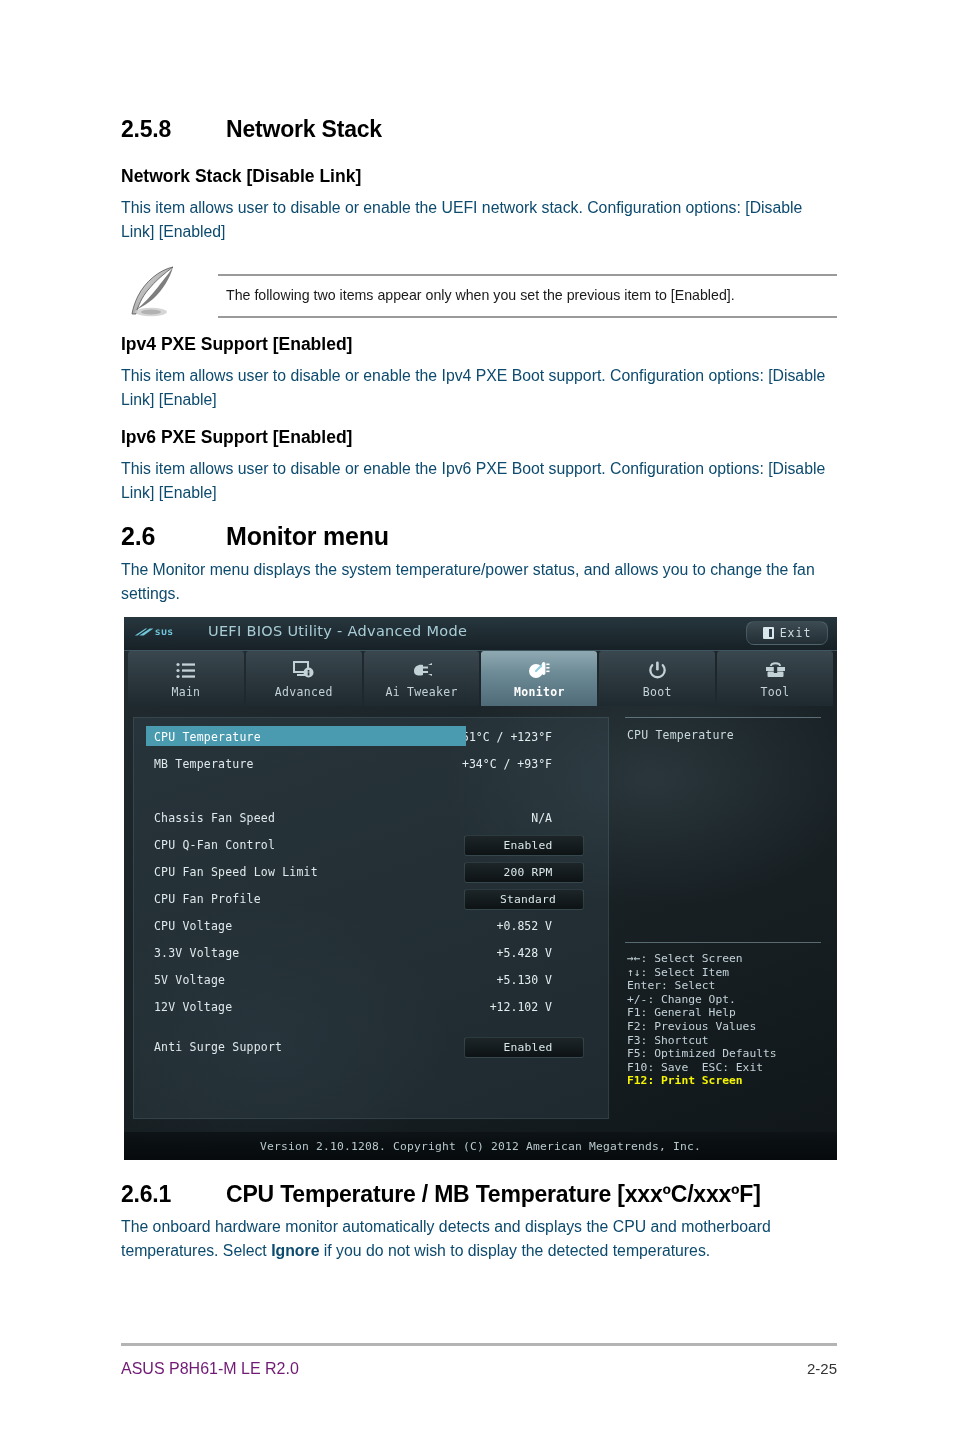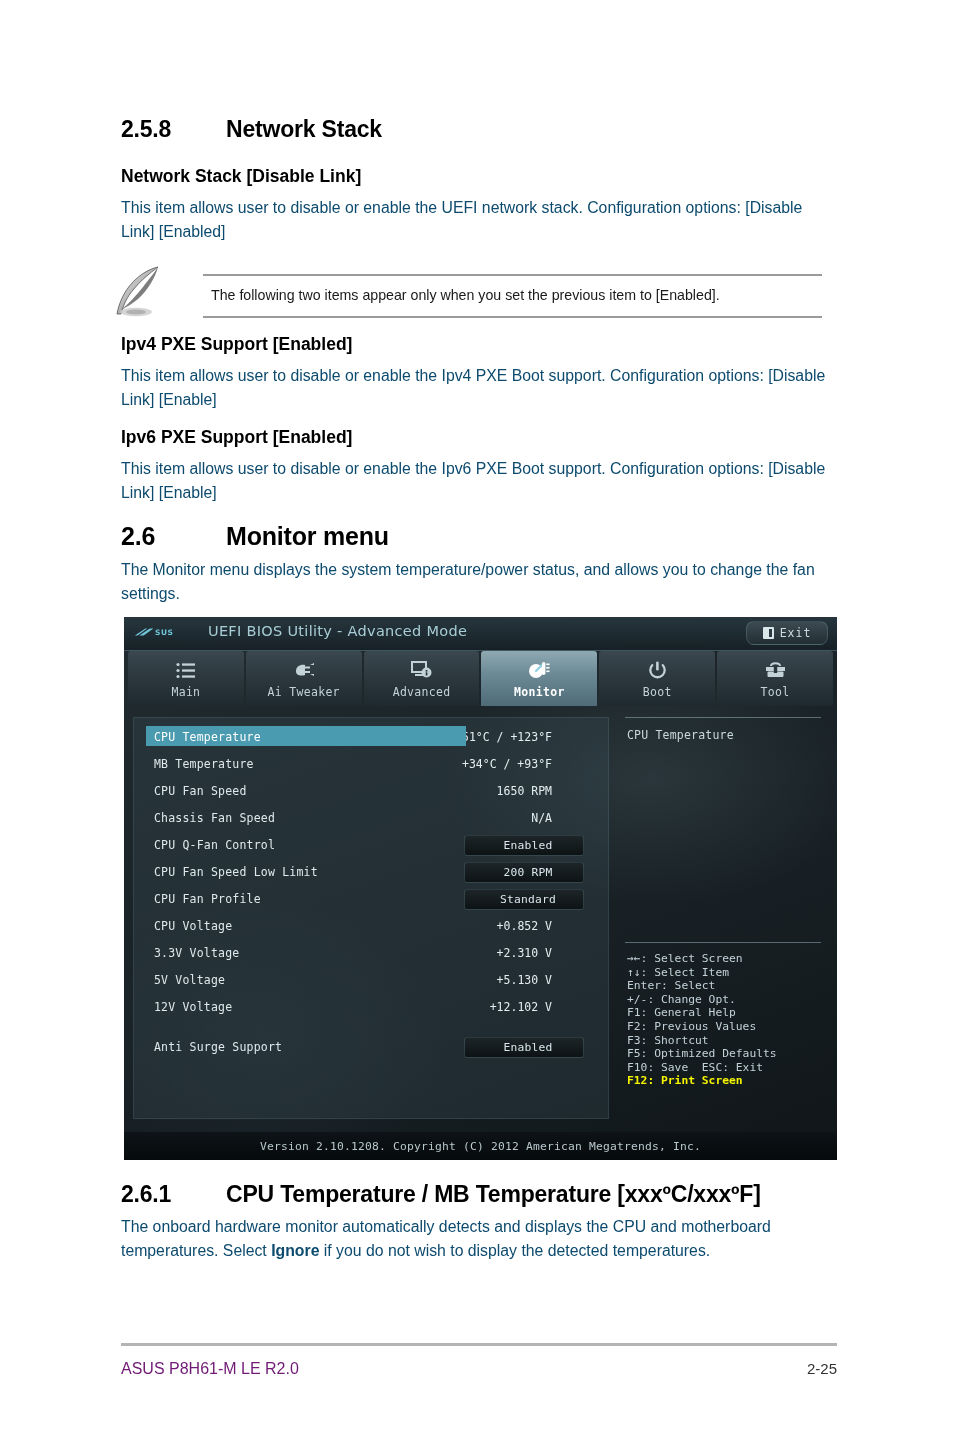--- a/index.html
+++ b/index.html
@@ -47,21 +47,21 @@
     left: 121px;
     width: 716px;
     font-size: 15.8px;
     line-height: 23.5px;
     color: #0c4a6e;
   }
 
   
   .note {
     position: absolute;
-    left: 106px;
+    left: 121px;
     top: 262px;
     width: 716px;
     height: 56px;
   }
   .note-rule {
     position: absolute;
     left: 97px;
     width: 619px;
     height: 2px;
     background: #9a9a9a;
@@ -406,42 +406,42 @@
               <circle cx="2" cy="14.5" r="1.6"></circle>
                 <rect x="6" y="13.4" width="13" height="2.3"></rect>
             </g>
           </svg>
         </span>
         <span class="tab-label">Main</span>
       </div>
 
       <div class="tab">
         <span class="tab-icon">
+          <svg width="21" height="18" viewBox="0 0 21 18">
+            <rect x="1" y="1" width="14" height="10" fill="none" stroke="#c3d2d7" stroke-width="2"></rect>
+            <rect x="4" y="13" width="9" height="2" fill="#c3d2d7"></rect>
+            <circle cx="15.5" cy="11.5" r="5" fill="#c3d2d7"></circle>
+            <rect x="14.7" y="9" width="1.7" height="1.7" fill="#2a363c"></rect>
+            <rect x="14.7" y="11.3" width="1.7" height="3.2" fill="#2a363c"></rect>
+          </svg>
+        </span>
+        <span class="tab-label">Advanced</span>
+      </div>
+
+      <div class="tab">
+        <span class="tab-icon">
           <svg width="22" height="17" viewBox="0 0 22 17">
             <path d="M3 9 C3 4 8 2 12 3 L12 13 C8 14 3 14 3 9 Z" fill="#c3d2d7"></path>
             <rect x="12" y="4.5" width="5" height="2" fill="#c3d2d7"></rect>
             <rect x="12" y="9" width="5" height="2" fill="#c3d2d7"></rect>
             <path d="M17 3 L21 1 L21 3 Z" fill="#c3d2d7"></path>
             <path d="M17 12 L21 14 L21 12 Z" fill="#c3d2d7"></path>
           </svg>
         </span>
         <span class="tab-label">Ai Tweaker</span>
-      </div>
-
-      <div class="tab">
-        <span class="tab-icon">
-          <svg width="21" height="18" viewBox="0 0 21 18">
-            <rect x="1" y="1" width="14" height="10" fill="none" stroke="#c3d2d7" stroke-width="2"></rect>
-            <rect x="4" y="13" width="9" height="2" fill="#c3d2d7"></rect>
-            <circle cx="15.5" cy="11.5" r="5" fill="#c3d2d7"></circle>
-            <rect x="14.7" y="9" width="1.7" height="1.7" fill="#2a363c"></rect>
-            <rect x="14.7" y="11.3" width="1.7" height="3.2" fill="#2a363c"></rect>
-          </svg>
-        </span>
-        <span class="tab-label">Advanced</span>
       </div>
 
       <div class="tab active">
         <span class="tab-icon">
           <svg width="24" height="20" viewBox="0 0 24 20">
             <circle cx="9" cy="11" r="7" fill="#ffffff"></circle>
             <path d="M9 11 L16 4" stroke="#8ecfe0" stroke-width="2.2" stroke-linecap="round"></path>
             <rect x="15" y="2" width="3.4" height="13" rx="1.7" fill="#ffffff"></rect>
             <rect x="19.3" y="3.5" width="3.2" height="1.6" fill="#ffffff"></rect>
             <rect x="19.3" y="7" width="3.2" height="1.6" fill="#ffffff"></rect>
@@ -483,24 +483,20 @@
           <div class="row-hl"></div>
           <div class="row-label">CPU Temperature</div>
           <div class="row-value">+51°C / +123°F</div>
         </div>
 
         <div class="row" style="top:35px;">
           <div class="row-label">MB Temperature</div>
           <div class="row-value">+34°C / +93°F</div>
         </div>
 
-        <div class="row" style="top:62px;">
-          <div class="row-label">CPU Fan Speed</div>
-          <div class="row-value">1650 RPM</div>
-        </div>
 
         <div class="row" style="top:89px;">
           <div class="row-label">Chassis Fan Speed</div>
           <div class="row-value">N/A</div>
         </div>
 
         <div class="row" style="top:116px;">
           <div class="row-label">CPU Q-Fan Control</div>
           <div class="row-btn">
               <span>Enabled</span>
@@ -521,21 +517,21 @@
             </div>
         </div>
 
         <div class="row" style="top:197px;">
           <div class="row-label">CPU Voltage</div>
           <div class="row-value">+0.852 V</div>
         </div>
 
         <div class="row" style="top:224px;">
           <div class="row-label">3.3V Voltage</div>
-          <div class="row-value">+2.310 V</div>
+          <div class="row-value">+5.428 V</div>
         </div>
 
         <div class="row" style="top:251px;">
           <div class="row-label">5V Voltage</div>
           <div class="row-value">+5.130 V</div>
         </div>
 
         <div class="row" style="top:278px;">
           <div class="row-label">12V Voltage</div>
           <div class="row-value">+12.102 V</div>

